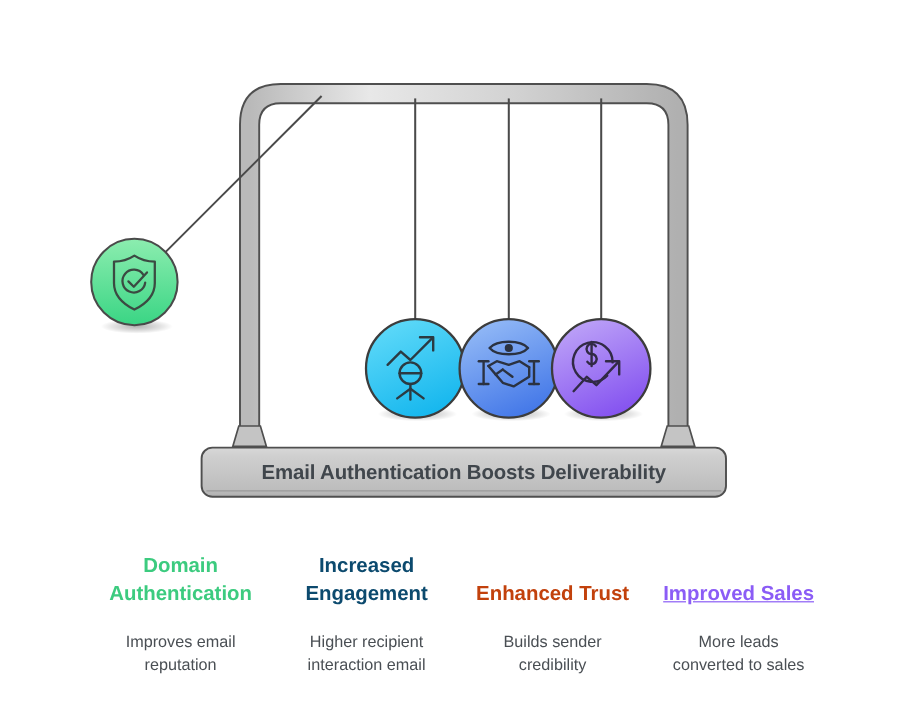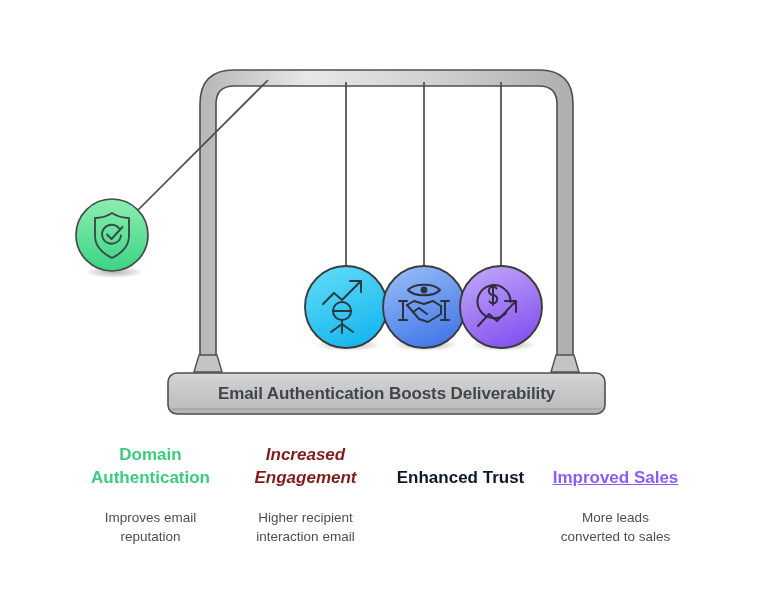--- a/index.html
+++ b/index.html
@@ -37,21 +37,21 @@
     justify-content: center;
     font-size: 17px;
     font-weight: bold;
     color: #40464c;
     letter-spacing: -0.1px;
     pointer-events: none;
   }
   #legend {
     position: absolute;
     left: 0;
-    top: 443px;
+    top: 460px;
     width: 768px;
     display: flex;
     flex-direction: row;
     align-items: flex-start;
     justify-content: flex-start;
   }
   .legend-col {
     width: 155px;
     display: flex;
     flex-direction: column;
@@ -213,31 +213,33 @@
       <div class="spacer-0"></div>
       <div class="legend-head" style="color:#3CCB7F;">Domain
 Authentication</div>
       <div class="gap-a"></div>
       <div class="legend-desc">Improves email
 reputation</div>
     </div>
 
     <div class="legend-col">
       <div class="spacer-0"></div>
-      <div class="legend-head" style="color:#7f1d1d;font-style:italic;">Increased
+      <div class="legend-head" style="color:#0c4a6e;">Increased
 Engagement</div>
       <div class="gap-a"></div>
       <div class="legend-desc">Higher recipient
 interaction email</div>
     </div>
 
     <div class="legend-col">
       <div class="spacer-1"></div>
-      <div class="legend-head" style="color:#0f172a;">Enhanced Trust</div>
-      <div class="gap-a"></div>
+      <div class="legend-head" style="color:#c2410c;">Enhanced Trust</div>
+      <div class="gap-a"></div>
+      <div class="legend-desc">Builds sender
+credibility</div>
     </div>
 
     <div class="legend-col">
       <div class="spacer-1"></div>
       <div class="legend-head" style="color:#8B5CF6;text-decoration:underline;">Improved Sales</div>
       <div class="gap-a"></div>
       <div class="legend-desc">More leads
 converted to sales</div>
     </div>
 

